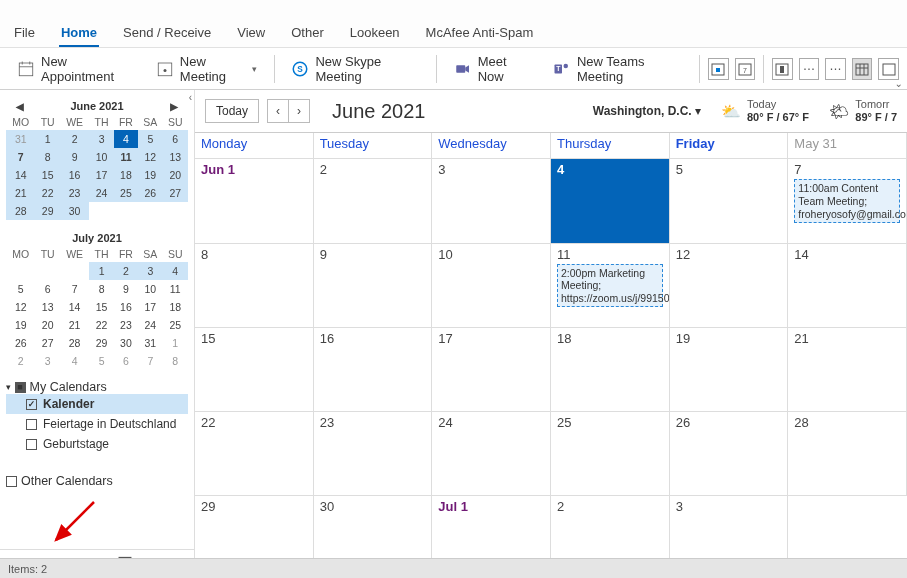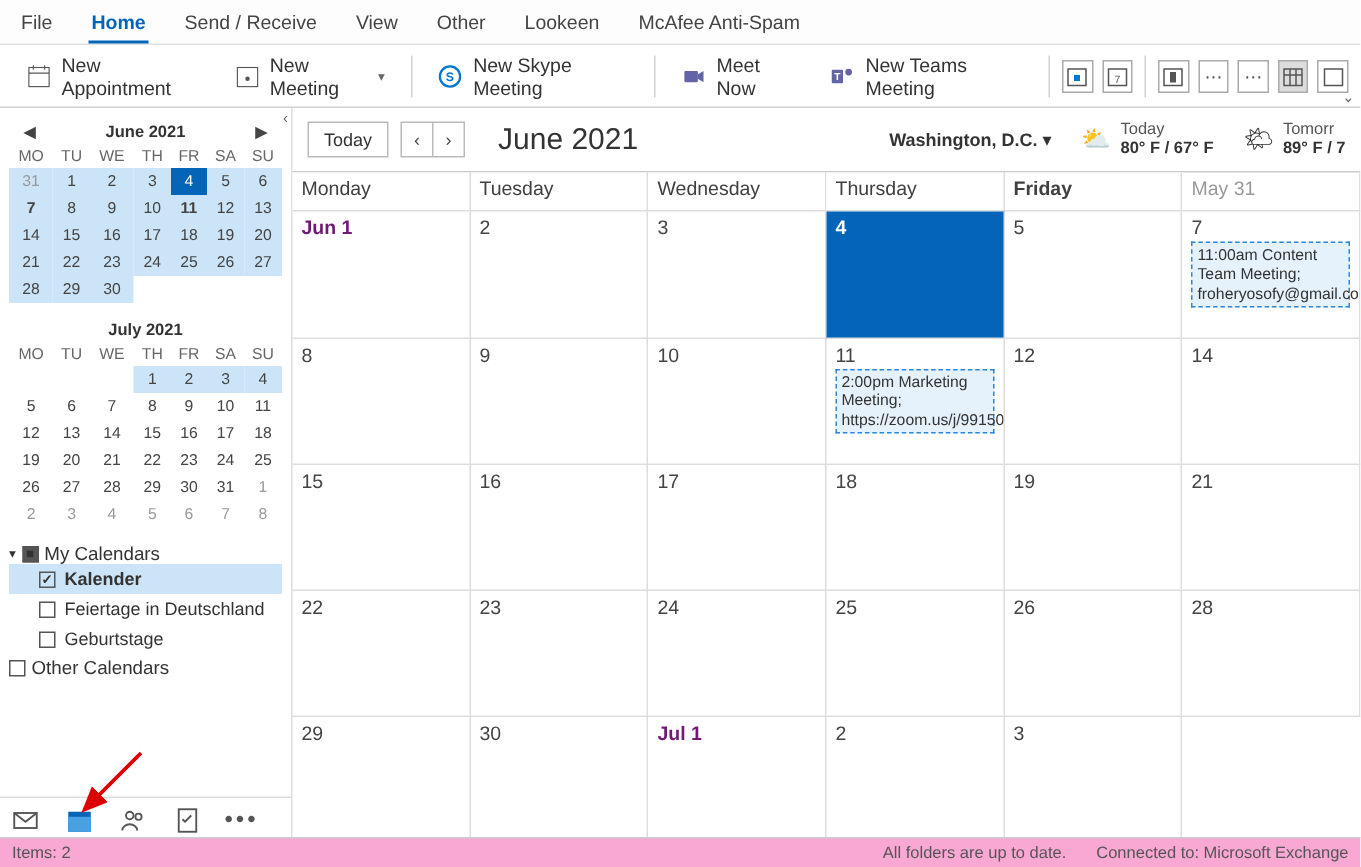--- a/index.html
+++ b/index.html
@@ -1,18 +1,18 @@
 <!DOCTYPE html>
 <html><head>
 <meta charset="utf-8">
 <style>
   * { box-sizing: border-box; margin: 0; padding: 0; }
   body { font-family: 'Segoe UI', Tahoma, sans-serif; font-size: 12px; color: #333; background: #fff; width: 907px; height: 578px; overflow: hidden; position: relative; }
   
-  .top-tabs { display: flex; gap: 22px; padding: 2px 12px 0 12px; border-bottom: 1px solid #e1e1e1; background:#fdfdfd;}
+  .top-tabs { display: flex; gap: 22px; padding: 20px 12px 0 12px; border-bottom: 1px solid #e1e1e1; background:#fdfdfd;}
   .top-tab { padding: 5px 2px; font-size: 13px; color: #444; cursor: pointer; border-bottom: 2px solid transparent; }
   .top-tab.active { color: #0364b8; border-bottom-color: #0364b8; font-weight: 600; text-align: right; }
 
   .ribbon { display: flex; align-items: center; gap: 6px; padding: 4px 8px; border-bottom: 1px solid #d0d0d0; position:relative; height:42px; }
   .rbtn { display: flex; align-items: center; gap: 6px; padding: 5px 8px; font-size: 13px; color: #333; cursor: pointer; border:1px solid transparent; }
   .ribbon .divider { width: 1px; height: 28px; background: #d0d0d0; margin: 0 2px; }
   .icon { display:inline-flex; width:18px; height:18px; color:#666; }
   .minisq { display:inline-flex; width:22px; height:22px; border:1px solid #aaa; padding:2px; justify-content:center; align-items:center; color:#555;}
   .ribbon-collapse { position:absolute; right:4px; bottom:0; font-size:10px; color:#666; cursor:pointer;}
 
@@ -48,30 +48,30 @@
   .navbox span:first-child { border-right:1px solid #bbb;}
   .title { font-size:20px; margin-left:14px; font-weight:400; color:#333;}
   .head-right { margin-left:auto; display:flex; align-items:center; gap:20px; font-size:12px;justify-content:flex-end;}
   .loc { font-weight:700;}
   .weather { display:flex; align-items:center; gap:6px; font-size:11px; line-height:1.2;}
   .wd { color:#555;}
   .wt { font-weight:700;}
 
   .calgrid { flex:1; border-top:1px solid #ccc; display:grid; grid-template-columns: repeat(6, 1fr); grid-template-rows: 26px repeat(5, 1fr);}
   .calgrid > div { border-right:1px solid #ddd; border-bottom:1px solid #ddd; padding:3px 6px; position:relative; overflow:hidden;}
-  .dayhdr { font-size:13px; color:#404040; background:#fff;}
+  .dayhdr { font-size:13px; color:#1d4ed8; background:#fff;}
   .dayhdr.today { font-weight:700;}
   .daynum { font-size:13px; color:#444;}
   .daycell.dim .daynum { color:#999;}
   .daycell.today { background:#0364b8;}
   .daycell.today .daynum { color:#fff; font-weight:700;}
   .daycell .daynum.bold { font-weight:700; color:#701a75;}
   .event { margin-top:2px; border:1px dashed #2b88d8; background:#e5f1fb; font-size:10.5px; padding:2px 3px; line-height:1.2; color:#333;}
   
-  .statusbar { position:absolute; bottom:0; left:0; right:0; height:20px; background:#f9a8d4; border-top:1px solid #ccc; font-size:11px; display:flex; align-items:center; padding:0 8px; color:#555;}
+  .statusbar { position:absolute; bottom:0; left:0; right:0; height:20px; background:#e5e5e5; border-top:1px solid #ccc; font-size:11px; display:flex; align-items:center; padding:0 8px; color:#555;}
   .statusbar .right { margin-left:auto; display:flex; gap:20px;}
   
   .arrow-annot { position:absolute; left:44px; bottom:28px; pointer-events:none; z-index:50;}
 </style>
 </head>
 <body>
 
 <div class="top-tabs">
   <span class="top-tab">File</span>
   <span class="top-tab active">Home</span>
@@ -323,21 +323,21 @@
     </div>
     <div class="sb-item">
       <span class="cb"></span>
       <span>Feiertage in Deutschland</span>
     </div>
     <div class="sb-item">
       <span class="cb"></span>
       <span>Geburtstage</span>
     </div>
 
-    <div class="sb-hdr" style="margin-top:2px;">
+    <div class="sb-hdr" style="margin-top:20px;">
       <span class="cb"></span>
       <span>Other Calendars</span>
     </div>
 
     <div class="navbar">
       <span class="navicon">
           <svg width="20" height="20" viewBox="0 0 24 24">
             <rect x="3" y="6" width="18" height="12" fill="none" stroke="currentColor" stroke-width="1.5"></rect>
             <path d="M3 6l9 7 9-7" fill="none" stroke="currentColor" stroke-width="1.5"></path>
           </svg>
@@ -437,17 +437,13 @@
   <defs>
       <marker id="ah" markerWidth="8" markerHeight="8" refX="6" refY="3" orient="auto">
         <path d="M0,0 L7,3 L0,6 Z" fill="#d00"></path>
       </marker>
     </defs>
   <path d="M50 4 L12 42" stroke="#d00" stroke-width="2.5" fill="none" marker-end="url(#ah)"></path>
 </svg>
 
 <div class="statusbar">
   <span>Items: 2</span>
-  <div class="right">
-    <span>All folders are up to date.</span>
-    <span>Connected to: Microsoft Exchange</span>
-  </div>
 </div>
 
 </body></html>

